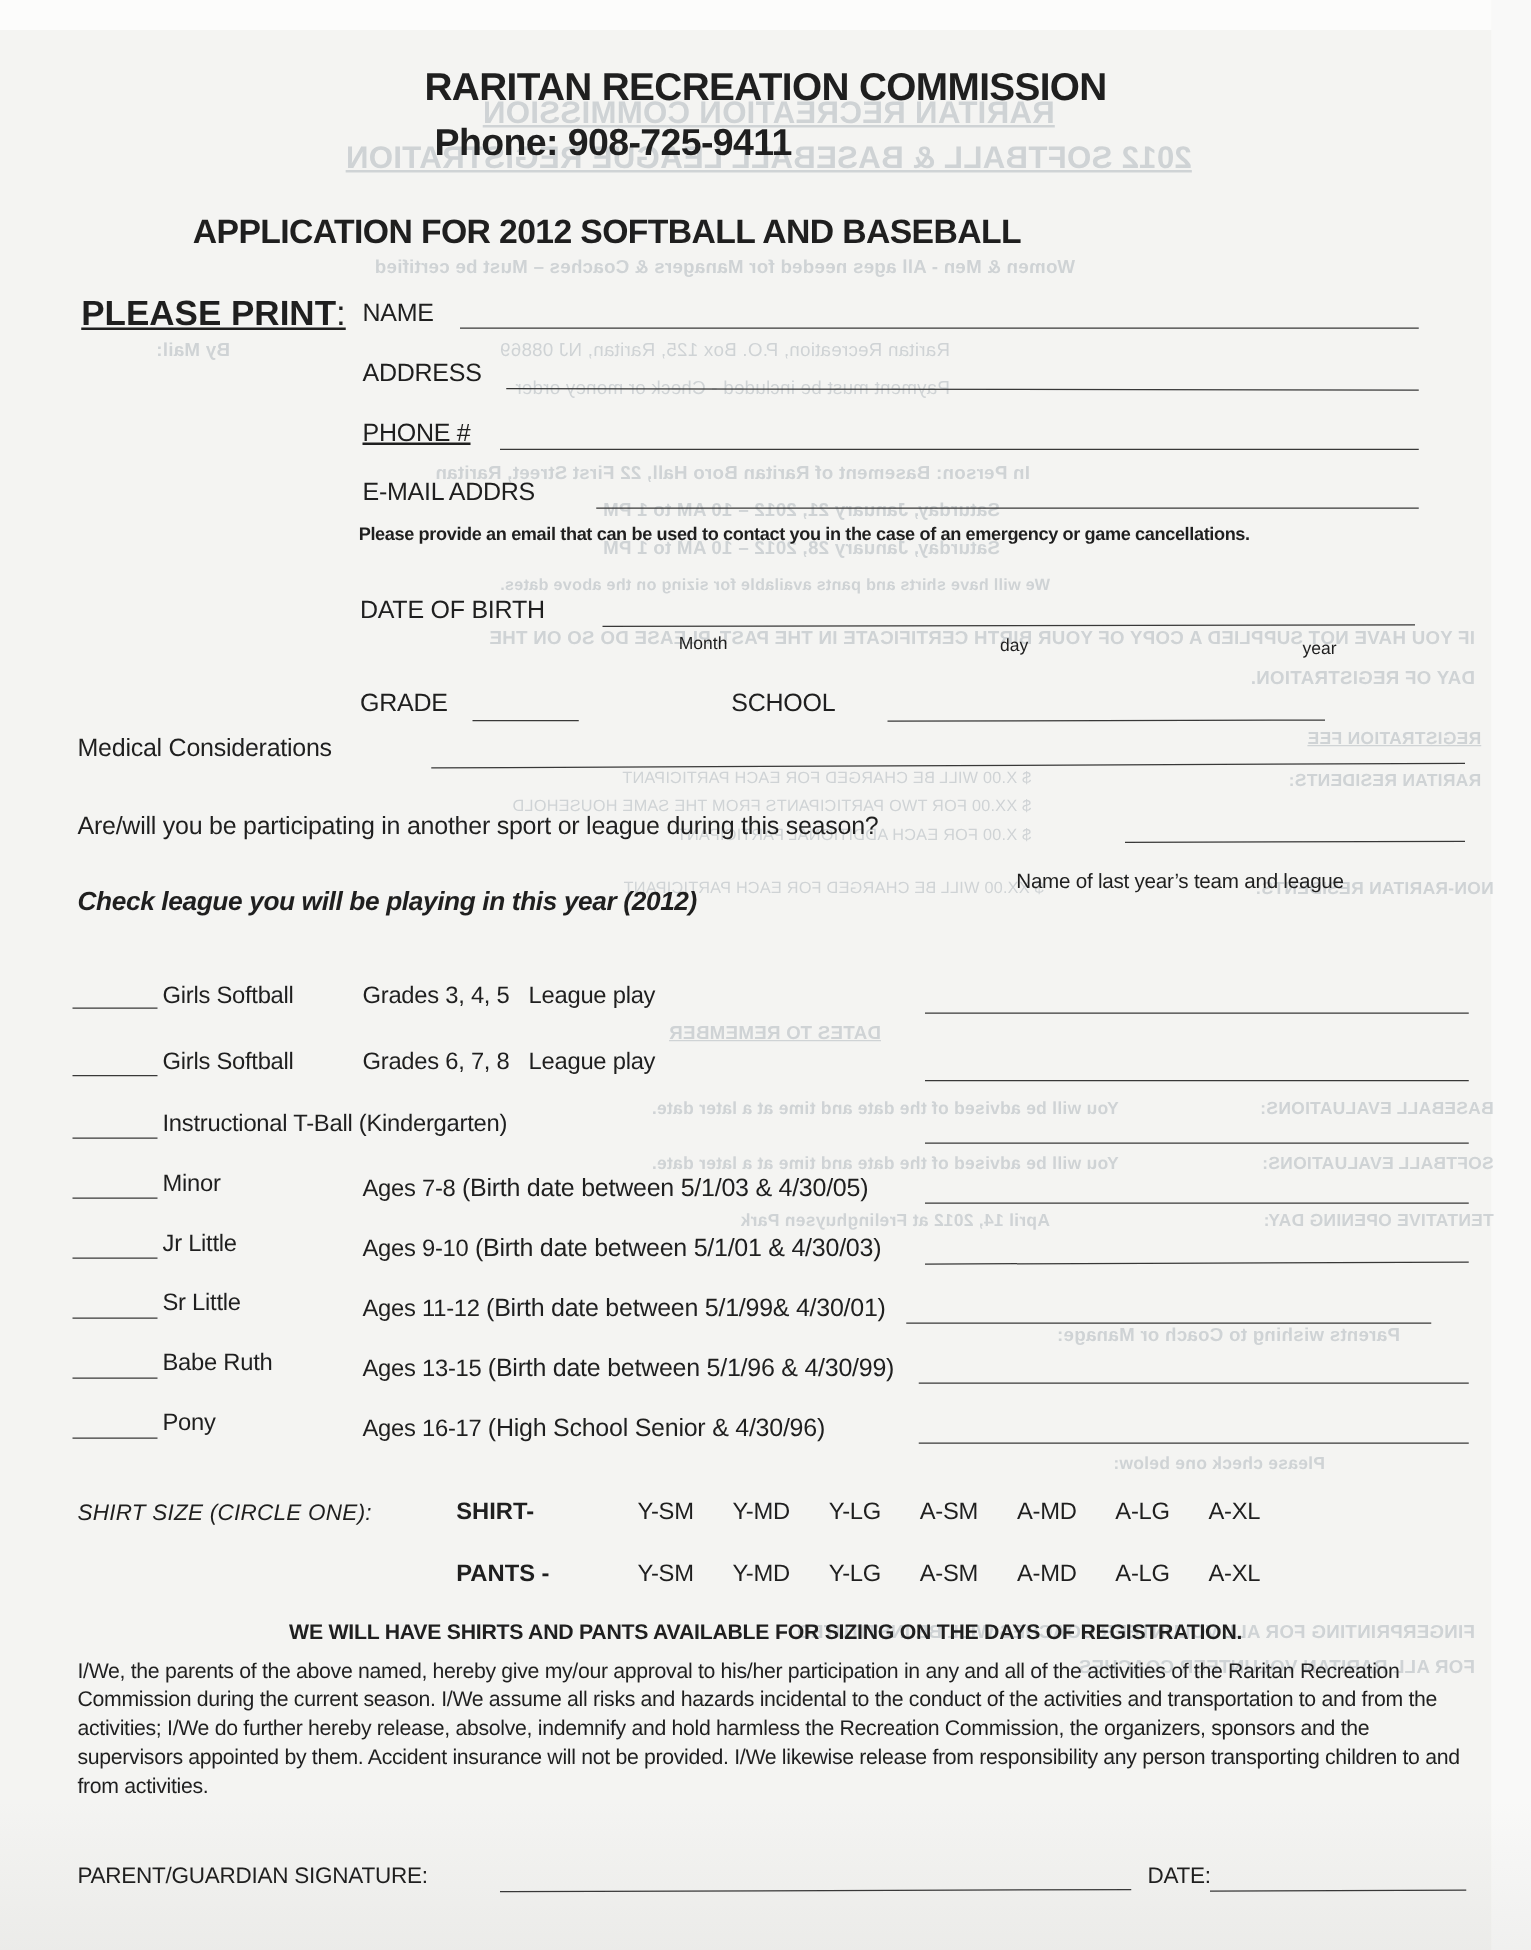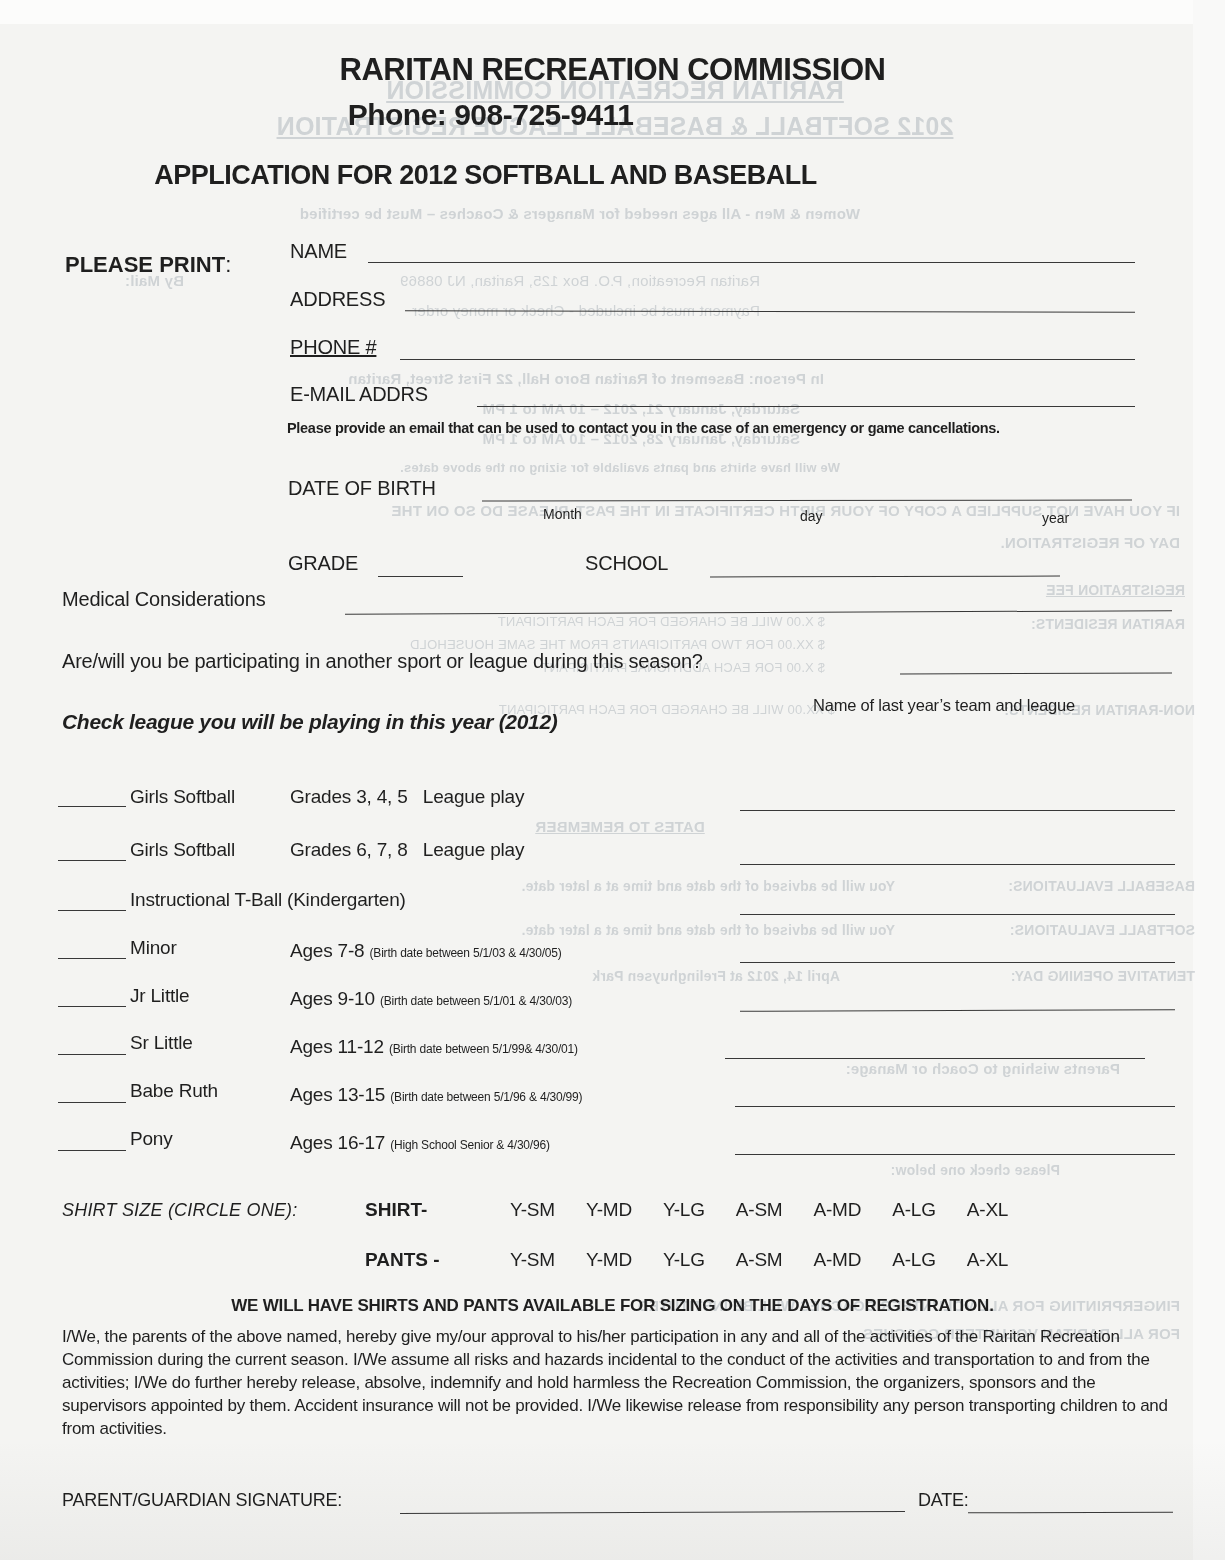--- a/index.html
+++ b/index.html
@@ -24,21 +24,21 @@
   .h1{font-size:31px;font-weight:800;letter-spacing:-.5px;text-align:center;white-space:nowrap;}
   .h2{font-size:30px;font-weight:800;letter-spacing:-.5px;text-align:center;white-space:nowrap;}
   .h3{font-size:27px;font-weight:800;letter-spacing:-.5px;text-align:center;white-space:nowrap;}
   .lbl{font-size:20px;font-weight:400;white-space:nowrap;letter-spacing:-.2px;}
   .lblb{font-size:21px;font-weight:800;white-space:nowrap;}
   .small-note{font-size:14.5px;font-weight:700;white-space:nowrap;letter-spacing:-.3px;}
   .tiny{font-size:14px;font-weight:400;}
   .line{position:absolute;border-bottom:1.6px solid #383838;height:0;}
   .league-name{font-size:19px;font-weight:400;white-space:nowrap;letter-spacing:-.2px;}
   .league-detail{font-size:19px;font-weight:400;white-space:nowrap;letter-spacing:-.2px;}
-  .league-detail .sub{font-size:12px;}
+  .league-detail .sub{font-size:20px;}
   .sizes-row{display:flex;gap:31px;font-size:19px;font-weight:400;letter-spacing:-.2px;}
   .italic-head{font-style:italic;font-size:18px;letter-spacing:.2px;white-space:nowrap;}
   .bold-label{font-size:19px;font-weight:800;white-space:nowrap;}
   .notice{font-size:17px;font-weight:800;letter-spacing:-.2px;text-align:center;white-space:nowrap;}
   .waiver{font-size:17px;font-weight:400;letter-spacing:-.25px;line-height:1.35;text-align:left;}
   .sig{font-size:18px;font-weight:400;letter-spacing:-.2px;white-space:nowrap;}
 </style>
 </head>
 <body>
 
@@ -74,23 +74,23 @@
   <div class="bleed" style="left:945px;top:968px;width:250px;font-size:14px;">TENTATIVE OPENING DAY:</div>
   <div class="bleed" style="left:420px;top:968px;width:420px;font-size:14px;">April 14, 2012 at Frelinghuysen Park</div>
   <div class="bleed" style="left:700px;top:1060px;width:420px;font-size:15px;">Parents wishing to Coach or Manage:</div>
   <div class="bleed" style="left:760px;top:1162px;width:300px;font-size:14px;">Please check one below:</div>
   <div class="bleed" style="left:60px;top:1297px;width:1120px;font-size:15px;">FINGERPRINTING FOR ALL VOLUNTEER COACHES WILL BE INSTITUTED</div>
   <div class="bleed" style="left:620px;top:1325px;width:560px;font-size:15px;">FOR ALL RARITAN VOLUNTEER COACHES</div>
 </div>
 
 <div class="abs ink h1" style="left:0;top:52px;width:1225px;">RARITAN RECREATION COMMISSION</div>
 <div class="abs ink h2" style="left:0;top:98px;width:981px;">Phone: 908-725-9411</div>
-<div class="abs ink h3" style="left:0;top:160px;width:971px;">APPLICATION FOR 2012 SOFTBALL AND BASEBALL</div>
+<div class="abs ink h3" style="left:0;top:170px;width:971px;">APPLICATION FOR 2012 SOFTBALL AND BASEBALL</div>
 
-<div class="abs ink" style="left:65px;top:252px;font-size:22px;white-space:nowrap;">
+<div class="abs ink" style="left:65px;top:235px;font-size:28px;white-space:nowrap;text-decoration:underline;">
   <span style="font-weight:800;">PLEASE PRINT</span><span>:</span>
 </div>
 
 <div class="abs ink lbl" style="left:290px;top:240px;">NAME</div>
 <div class="line" style="left:368px;top:262px;width:767px;"></div>
 
 <div class="abs ink lbl" style="left:290px;top:288px;">ADDRESS</div>
 <div class="line" style="left:405px;top:311px;width:730px;transform:rotate(.1deg);"></div>
 
 <div class="abs ink lbl" style="left:290px;top:336px;text-decoration:underline;">PHONE #</div>

